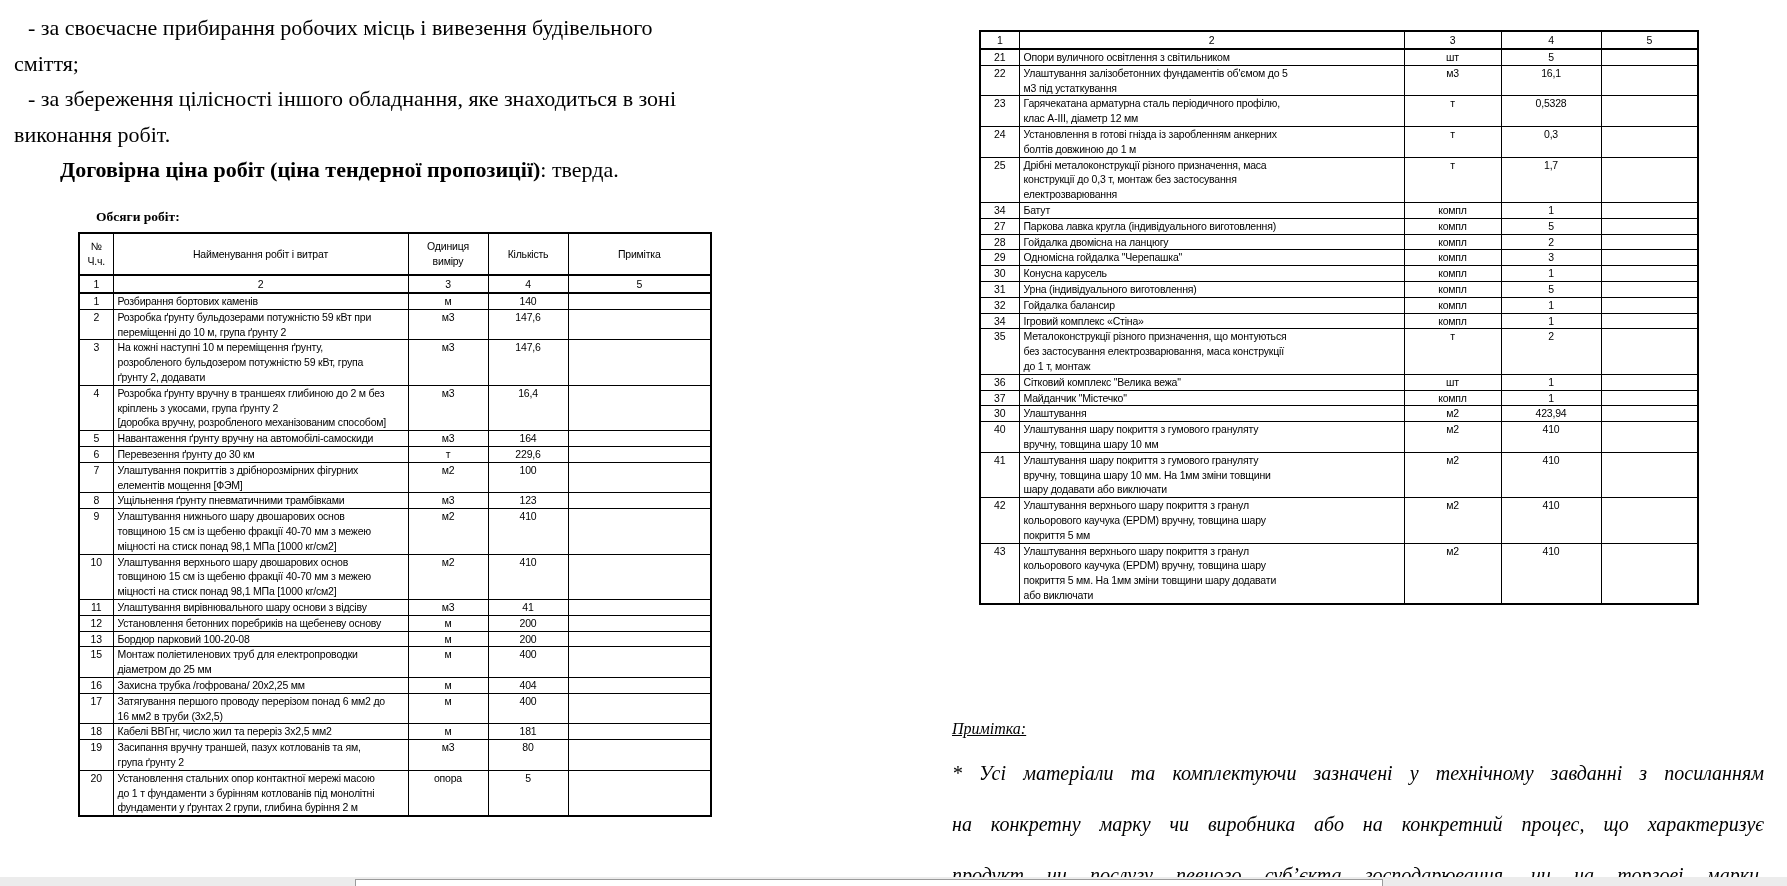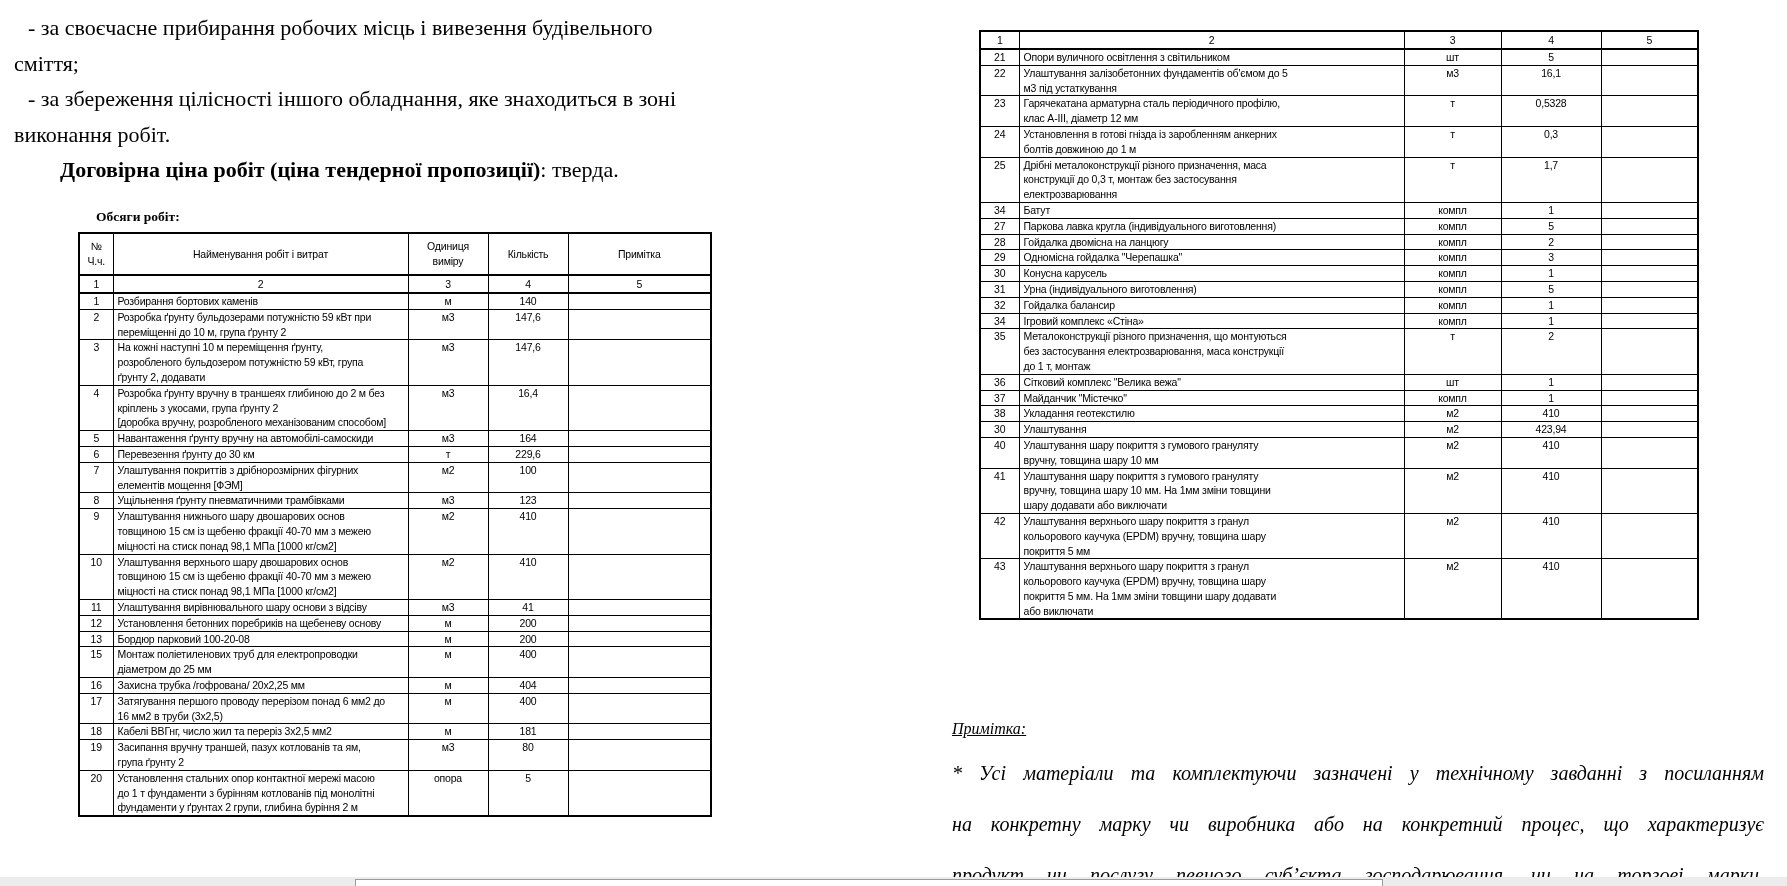--- a/index.html
+++ b/index.html
@@ -416,27 +416,20 @@
             <td class="c-note"></td>
           </tr>
           <tr>
             <td class="c-num">37</td>
             <td class="c-name">Майданчик "Містечко"</td>
             <td class="c-unit">компл</td>
             <td class="c-qty">1</td>
             <td class="c-note"></td>
           </tr>
           <tr>
-            <td class="c-num">38</td>
-            <td class="c-name">Укладання геотекстилю</td>
-            <td class="c-unit">м2</td>
-            <td class="c-qty">410</td>
-            <td class="c-note"></td>
-          </tr>
-          <tr>
             <td class="c-num">30</td>
             <td class="c-name">Улаштування</td>
             <td class="c-unit">м2</td>
             <td class="c-qty">423,94</td>
             <td class="c-note"></td>
           </tr>
           <tr>
             <td class="c-num">40</td>
             <td class="c-name">Улаштування шару покриття з гумового грануляту
 вручну, товщина шару 10 мм</td>

